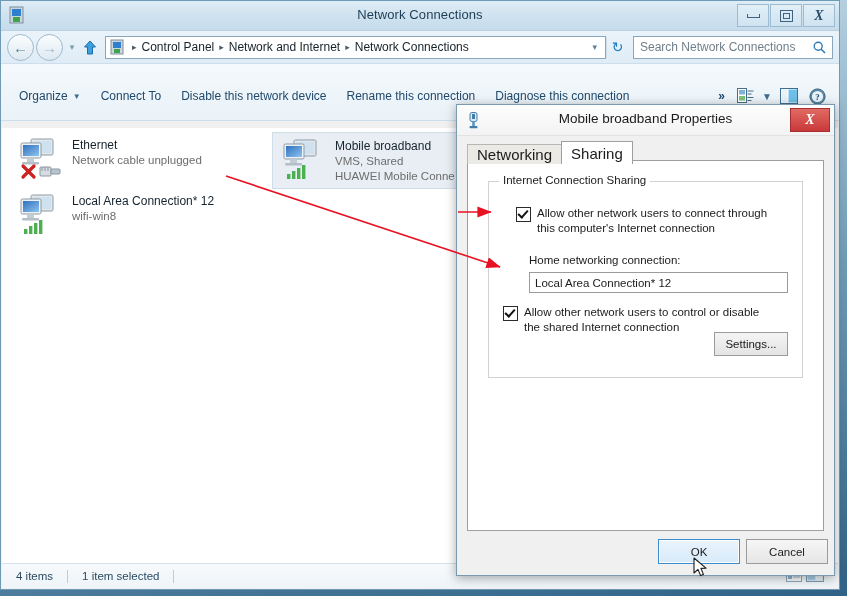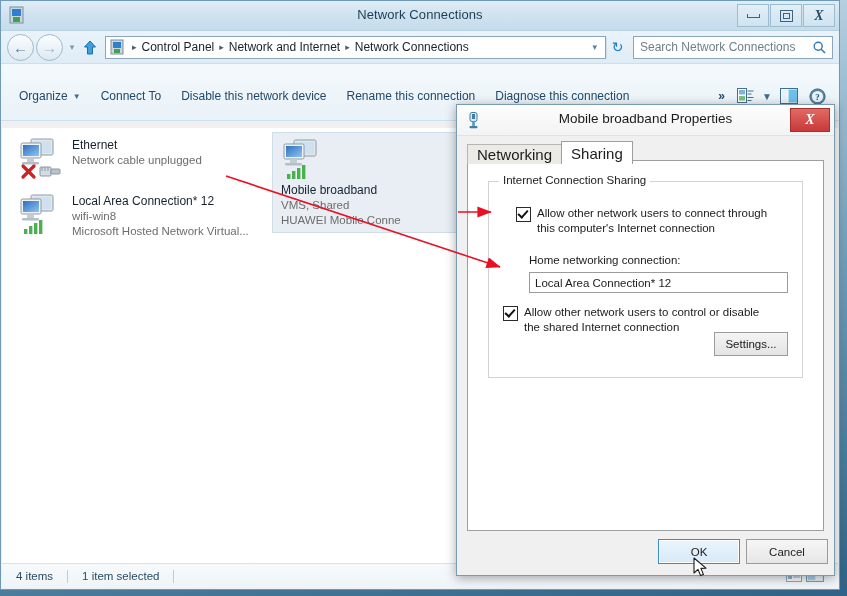--- a/index.html
+++ b/index.html
@@ -335,21 +335,21 @@
             <line x1="30" y1="31" x2="30" y2="35" stroke="#8a97a1"></line>
           </g>
         </svg>
       </div>
       <div class="conn-txt">
         <div class="conn-name">Ethernet</div>
         <div class="conn-sub">Network cable unplugged</div>
       </div>
     </div>
 
-    <div class="conn sel" style="left:270px;top:4px;width:210px;flex-direction:column;">
+    <div class="conn sel" style="left:270px;top:4px;width:210px;">
       <div class="conn-ico">
         <svg width="48" height="44" viewBox="0 0 48 44">
           <rect x="13" y="3" width="22" height="16" rx="1.5" fill="#e3e8ec" stroke="#8e9ba5"></rect>
           <rect x="15" y="5" width="18" height="12" fill="#cfe0ee"></rect>
           <rect x="3" y="7" width="20" height="15" rx="1.5" fill="#eef2f5" stroke="#8e9ba5"></rect>
           <rect x="5" y="9" width="16" height="11" fill="url(#scrg2)"></rect>
           <rect x="9" y="22" width="7" height="4" fill="#c3ccd3"></rect>
           <rect x="4" y="26" width="17" height="2.5" rx="1" fill="#b4bec6"></rect>
           <defs>
               <linearGradient id="scrg2" x1="0" y1="0" x2="1" y2="1">
@@ -391,21 +391,20 @@
             <rect x="6" y="37" width="3.4" height="5"></rect>
             <rect x="11" y="34" width="3.4" height="8"></rect>
             <rect x="16" y="31" width="3.4" height="11"></rect>
             <rect x="21" y="28" width="3.4" height="14"></rect>
           </g>
         </svg>
       </div>
       <div class="conn-txt">
         <div class="conn-name">Local Area Connection* 12</div>
         <div class="conn-sub">wifi-win8</div>
-        <div class="conn-sub">Microsoft Hosted Network Virtual...</div>
       </div>
     </div>
   </div>
 
   <div id="statusbar">
     <span class="stat">4 items</span>
     <span class="vbar"></span>
     <span class="stat">1 item selected</span>
     <span class="vbar"></span>
     <span id="statright">

